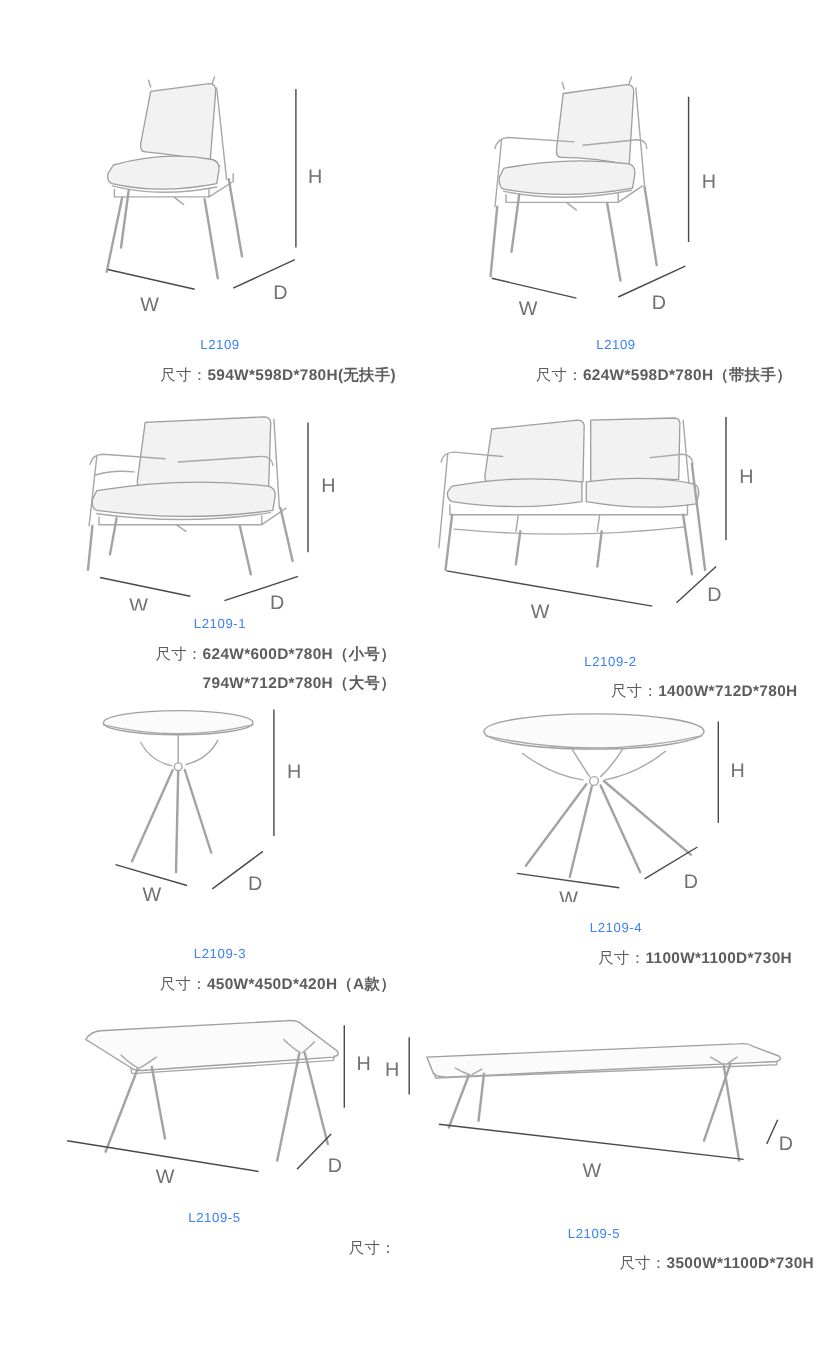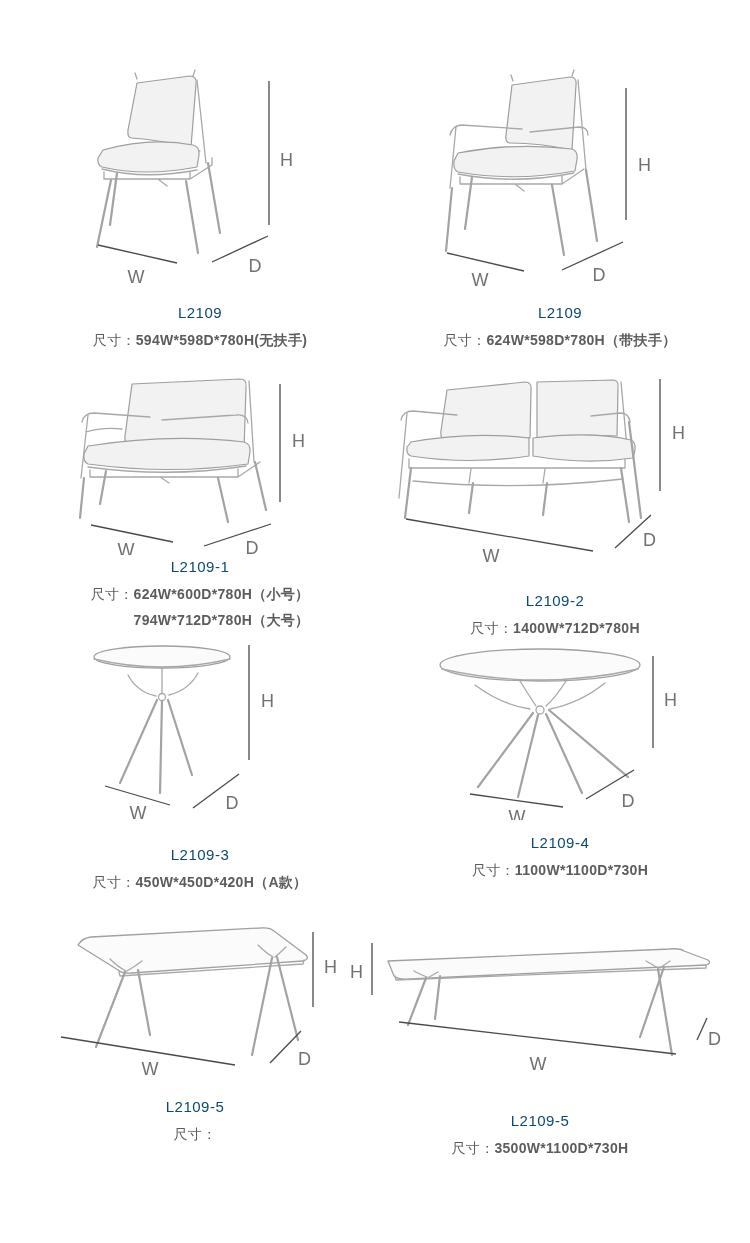--- a/index.html
+++ b/index.html
@@ -13,22 +13,22 @@
   
   .sk{fill:none;stroke:#a8a8a8;stroke-width:1.3;stroke-linecap:round;stroke-linejoin:round;}
   .leg{fill:none;stroke:#a3a3a3;stroke-width:2.2;stroke-linecap:round;}
   .cushion{fill:#f2f2f2;stroke:#9e9e9e;stroke-width:1.2;stroke-linejoin:round;}
   .tabletop{fill:#fbfbfb;stroke:#a0a0a0;stroke-width:1.3;stroke-linejoin:round;}
   
   .dim{stroke:#4a4a4a;stroke-width:1.3;}
   .dlab{fill:#717171;font-size:18px;font-family:"Liberation Sans","DejaVu Sans",sans-serif;}
   .mid{text-anchor:middle;}
   
-  .code{font-size:15px;color:#0c4a6e;letter-spacing:.5px;line-height:22px;margin:0;font-weight:normal;}
-  .sizes{display:flex;justify-content:center;font-size:14px;color:#5c5c5c;line-height:26px;margin-top:3px;letter-spacing:.3px;}
+  .code{font-size:12px;color:#3b82f6;letter-spacing:.5px;line-height:22px;margin:0;font-weight:normal;}
+  .sizes{display:flex;justify-content:flex-end;font-size:14px;color:#5c5c5c;line-height:26px;margin-top:3px;letter-spacing:.3px;}
   .sizes .lines{text-align:left;font-weight:bold;}
 </style>
 </head>
 <body>
 
 <div class="sheet">
 
   <div class="card" style="left:40px;top:55px;width:320px;">
     <svg class="figure" width="320" height="245" viewBox="0 0 320 245">
       <g>
@@ -174,21 +174,21 @@
       </g>
       <g>
         <line class="dim" x1="209" y1="10" x2="209" y2="125"></line>
         <text class="dlab" x="221" y="72">H</text>
         <line class="dim" x1="65" y1="151" x2="130" y2="170"></line>
         <text class="dlab mid" x="98" y="184">W</text>
         <line class="dim" x1="153" y1="173" x2="199" y2="139"></line>
         <text class="dlab mid" x="192" y="174">D</text>
       </g>
     </svg>
-    <p class="code" style="margin-top:24px;">L2109-3</p>
+    <p class="code" style="margin-top:36px;">L2109-3</p>
     <div class="sizes">
       <span>尺寸：</span>
       <div class="lines">
         <div>450W*450D*420H（A款）</div>
       </div>
     </div>
   </div>
 
   <div class="card" style="left:400px;top:635px;width:320px;">
     <svg class="figure" width="320" height="185" viewBox="0 0 320 185">

